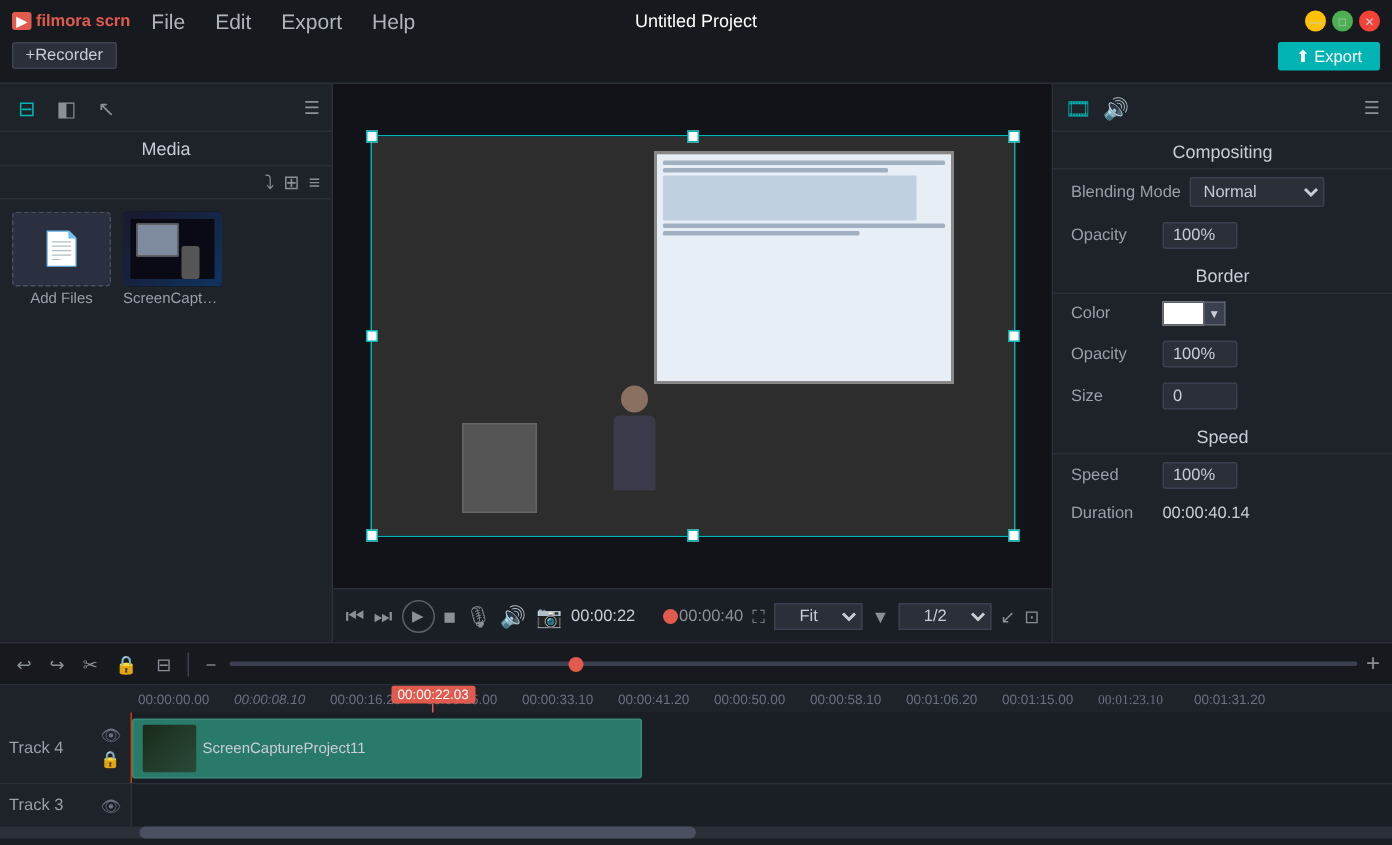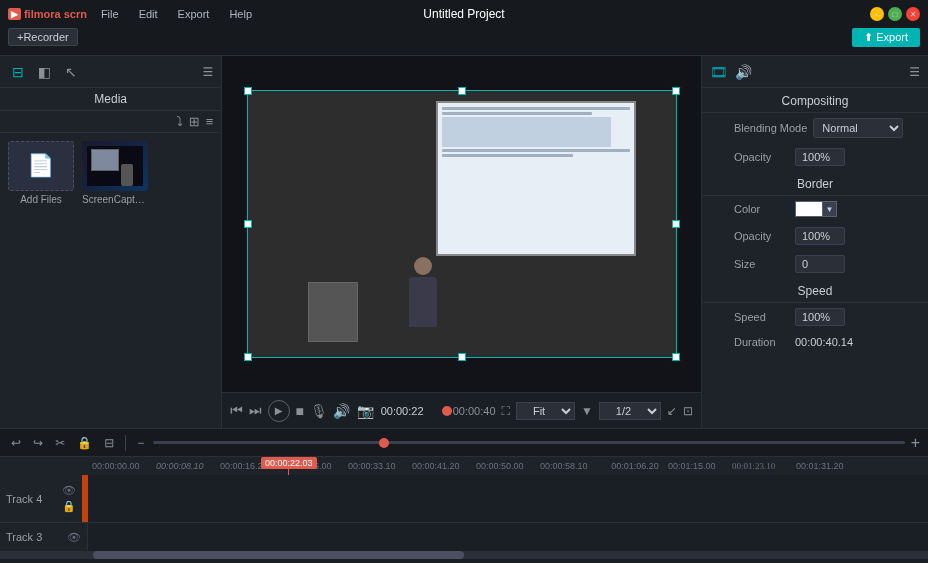--- a/index.html
+++ b/index.html
@@ -39,21 +39,21 @@
     }
     #app-logo span.logo-icon {
       background: #e05a4e;
       color: white;
       padding: 1px 3px;
       border-radius: 2px;
       font-size: 9px;
     }
     .menu-item {
       color: #b0b5bd;
-      font-size: 11px;
+      font-size: 14px;
       padding: 2px 6px;
       cursor: pointer;
     }
     #title-center {
       position: absolute;
       left: 50%;
       transform: translateX(-50%);
       color: #ffffff;
       font-size: 12px;
     }
@@ -443,21 +443,20 @@
       padding: 6px 0 4px;
       font-size: 12px;
       color: #c8cdd6;
       border-bottom: 1px solid #2a2f38;
     }
     .rp-row {
       display: flex;
       align-items: center;
       padding: 5px 12px;
       gap: 6px;
-      margin-left: 20px;
     }
     .rp-label {
       color: #9a9fa8;
       font-size: 11px;
       min-width: 55px;
     }
     .rp-value {
       color: #c8cdd6;
       font-size: 11px;
     }
@@ -616,21 +615,21 @@
     }
     #track4-header {
       width: 88px;
       min-width: 88px;
       display: flex;
       align-items: center;
       justify-content: space-between;
       padding: 0 6px;
       height: 100%;
       background: #1e2229;
-      border-right: 6px solid #c2410c;
+      border-right: 1px solid #c2410c;
     }
     .track-label {
       font-size: 11px;
       color: #9a9fa8;
     }
     .track-icons {
       display: flex;
       flex-direction: column;
       gap: 3px;
     }
@@ -929,21 +928,21 @@
       </div>
       <div class="tick-item" style="width:64px;">
         <span class="tick-label">00:00:41.20</span>
       </div>
       <div class="tick-item" style="width:64px;">
         <span class="tick-label">00:00:50.00</span>
       </div>
       <div class="tick-item" style="width:64px;">
         <span class="tick-label">00:00:58.10</span>
       </div>
-      <div class="tick-item" style="width:64px;align-items:center;">
+      <div class="tick-item" style="width:64px;">
         <span class="tick-label">00:01:06.20</span>
       </div>
       <div class="tick-item" style="width:64px;justify-content:center;">
         <span class="tick-label">00:01:15.00</span>
       </div>
       <div class="tick-item" style="width:64px;font-family:Liberation Serif, serif;">
         <span class="tick-label">00:01:23.10</span>
       </div>
       <div class="tick-item" style="width:64px;">
         <span class="tick-label">00:01:31.20</span>
@@ -954,20 +953,28 @@
   <div id="timeline-tracks">
 
     <div id="track4-row">
       <div id="track4-header">
         <span class="track-label">Track 4</span>
         <div class="track-icons">
           <span class="track-icon-btn">👁</span>
           <span class="track-icon-btn">🔒</span>
         </div>
       </div>
+      <div id="track4-content">
+        <div id="track4-clip">
+          <div class="clip-thumb">
+            <div style="width:100%;height:100%;background:linear-gradient(135deg,#1a2a1a,#2a4a3a);"></div>
+          </div>
+          <span class="clip-name">ScreenCaptureProject11</span>
+        </div>
+      </div>
     </div>
 
     <div id="track3-row">
       <div id="track3-header">
         <span class="track-label">Track 3</span>
         <div class="track-icons">
           <span class="track-icon-btn">👁</span>
         </div>
       </div>
       <div id="track3-content"></div>

